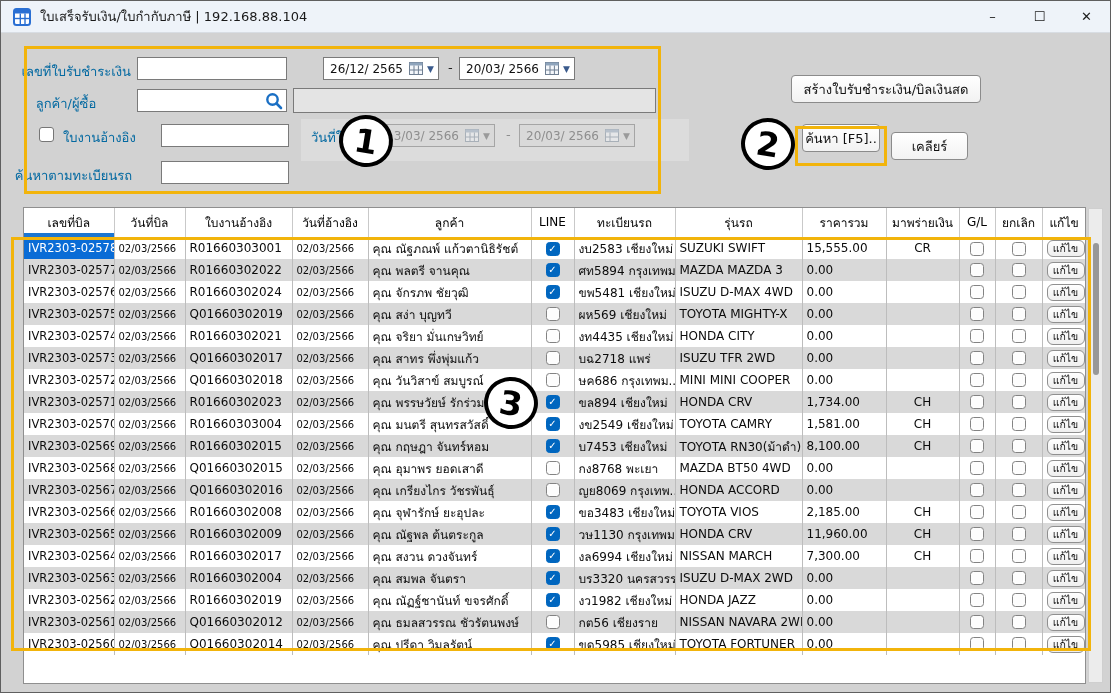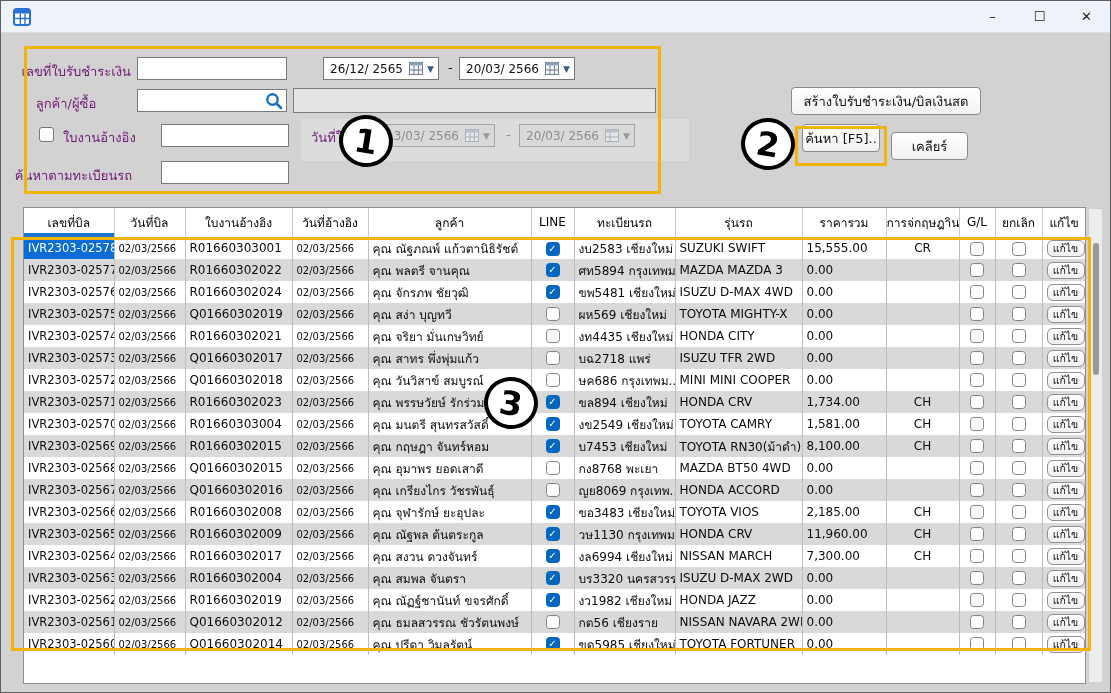--- a/index.html
+++ b/index.html
@@ -12,21 +12,21 @@
   .titlebar{position:absolute;top:0;left:0;right:0;height:32px;background:#eef3f9;
     display:flex;align-items:center;padding:0 0 0 12px;border-bottom:1px solid #d8dde3}
   .app-icon{width:18px;height:18px;margin-right:9px;flex:0 0 auto}
   .title-text{font-size:13px;color:#191919;white-space:nowrap}
   .win-controls{margin-left:auto;display:flex;height:32px}
   .win-btn{width:47px;height:32px;display:flex;align-items:center;justify-content:center;
     font-size:13px;color:#1a1a1a}
 
   
   .client{position:absolute;top:32px;left:0;width:1111px;height:625px}
-  .lbl{position:absolute;font-size:13px;color:#701a75;white-space:nowrap}
+  .lbl{position:absolute;font-size:13px;color:#0369a1;white-space:nowrap}
   .tb{position:absolute;background:#fff;border:1px solid #7a7a7a;height:23px}
   .ro-field{position:absolute;background:#e4e4e4;border:1px solid #7a7a7a}
   .datebox{position:absolute;height:23px;background:#fff;border:1px solid #7a7a7a;
     display:flex;align-items:center;font-size:12px;color:#111;padding:0 4px 0 6px}
   .datebox .dtext{flex:1;white-space:nowrap}
   .datebox .cal{width:14px;height:13px;margin:0 2px 0 4px}
   .datebox .arr{font-size:9px;color:#3a5a8c;margin-left:2px}
   .datebox.disabled{background:#d9d9d9;border-color:#a5a5a5;color:#8e8e8e}
   .datebox.disabled .arr{color:#9a9a9a}
   .datebox.disabled .cal{opacity:.45}
@@ -93,20 +93,21 @@
 <div class="window">
 
   <div class="titlebar">
     <svg class="app-icon" viewBox="0 0 18 18">
       <rect x="1" y="1" width="16" height="16" rx="2.5" fill="#ffffff" stroke="#2a6fd3" stroke-width="2"></rect>
       <rect x="2" y="2" width="14" height="3.5" fill="#2a6fd3"></rect>
       <line x1="7.3" y1="5.5" x2="7.3" y2="16" stroke="#2a6fd3" stroke-width="1.4"></line>
       <line x1="12" y1="5.5" x2="12" y2="16" stroke="#2a6fd3" stroke-width="1.4"></line>
       <line x1="2" y1="10.5" x2="16" y2="10.5" stroke="#2a6fd3" stroke-width="1.4"></line>
     </svg>
+    <span class="title-text">ใบเสร็จรับเงิน/ใบกำกับภาษี | 192.168.88.104</span>
     <div class="win-controls">
       <div class="win-btn">–</div>
       <div class="win-btn">☐</div>
       <div class="win-btn">✕</div>
     </div>
   </div>
 
   <div class="client">
 
     <div class="disabled-panel"></div>
@@ -169,21 +170,21 @@
           <rect x="0.5" y="0.5" width="13" height="3" fill="#8ea4bc"></rect>
           <line x1="5" y1="3.5" x2="5" y2="13" stroke="#6f7f92"></line>
           <line x1="0" y1="8" x2="14" y2="8" stroke="#6f7f92"></line>
         </svg>
       <span class="arr">▼</span>
     </div>
 
     <div class="lbl" style="left:0;top:132px;width:145px;text-align:center">ค้นหาตามทะเบียนรถ</div>
     <input class="tb" style="left: 160px; top: 128px; width: 128px;">
 
-    <button class="btn" style="left:790px;top:54px;width:190px;height:28px">สร้างใบรับชำระเงิน/บิลเงินสด</button>
+    <button class="btn" style="left:790px;top:42px;width:190px;height:28px">สร้างใบรับชำระเงิน/บิลเงินสด</button>
     <button class="btn" style="left:801px;top:91px;width:78px;height:28px">ค้นหา [F5]..</button>
     <button class="btn" style="left:890px;top:99px;width:77px;height:28px">เคลียร์</button>
 
     <div class="grid-wrap">
       <table class="grid">
         <colgroup>
           <col style="width:90px">
             <col style="width:71px">
             <col style="width:107px">
             <col style="width:76px">
@@ -201,21 +202,21 @@
           <tr>
             <th class="sorted">เลขที่บิล</th>
             <th>วันที่บิล</th>
             <th>ใบงานอ้างอิง</th>
             <th>วันที่อ้างอิง</th>
             <th>ลูกค้า</th>
             <th>LINE</th>
             <th>ทะเบียนรถ</th>
             <th>รุ่นรถ</th>
             <th>ราคารวม</th>
-            <th>การจ่กฤษฎาิน</th>
+            <th>มาพร่ายเงิน</th>
             <th>G/L</th>
             <th>ยกเลิก</th>
             <th>แก้ไข</th>
           </tr>
         </thead>
         <tbody id="grid-body">
             <tr class="even">
         <td class="c-bill f-bill_no sel-cell">IVR2303-02578</td>
         <td class="c-date f-bill_date">02/03/2566</td>
         <td class="f-ref_no">R01660303001</td>

